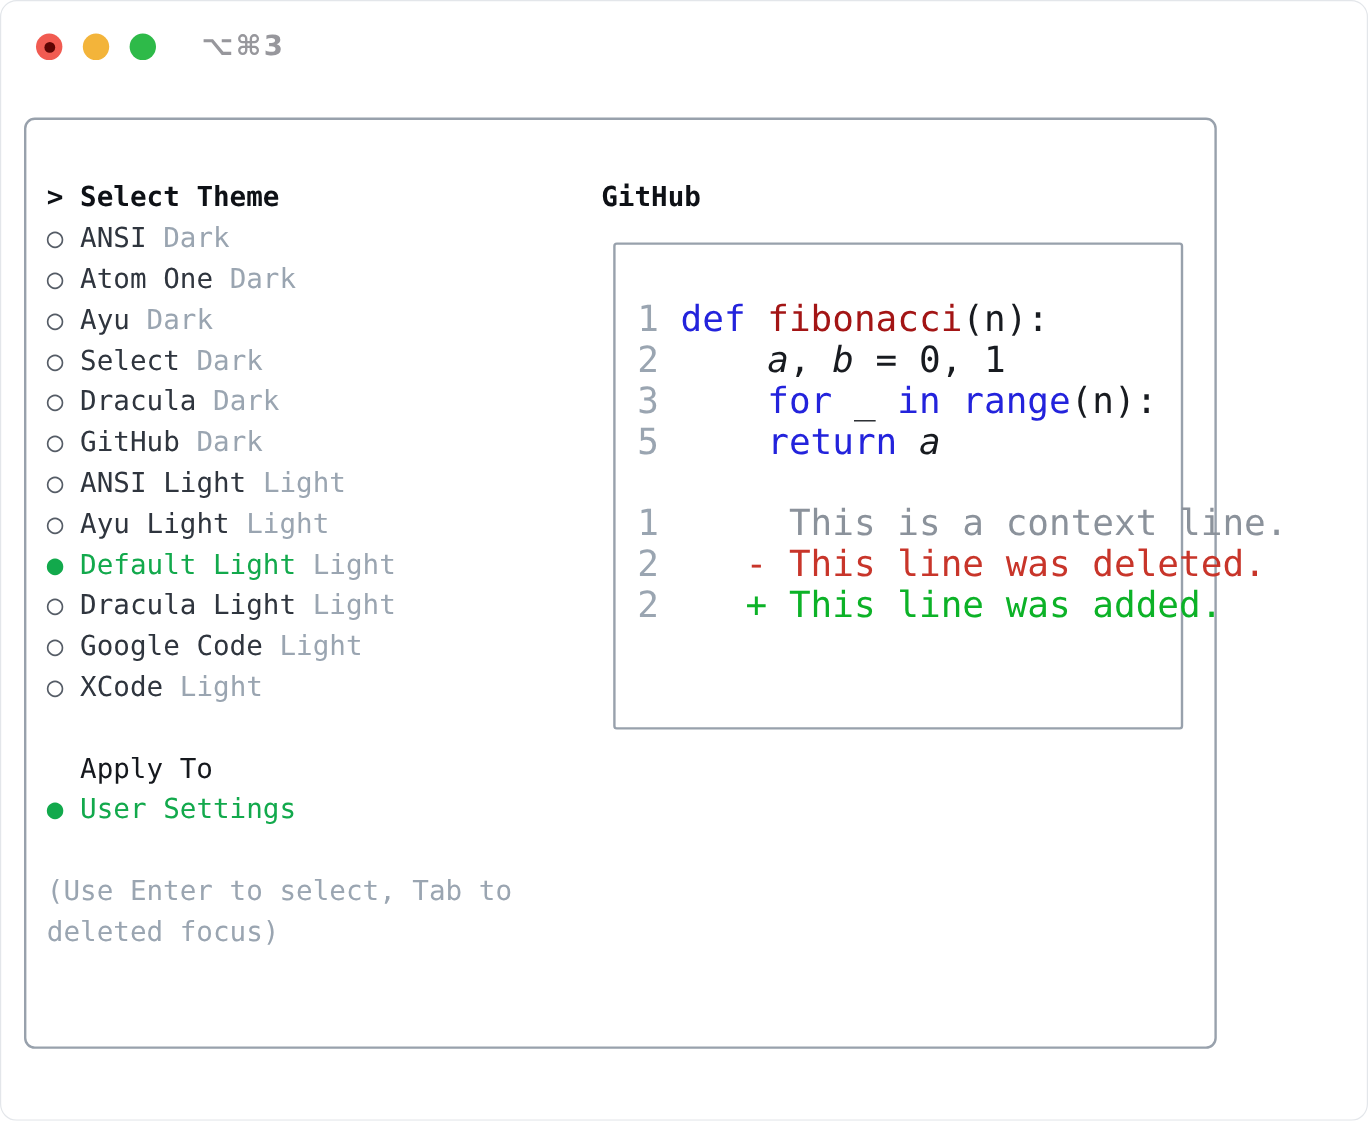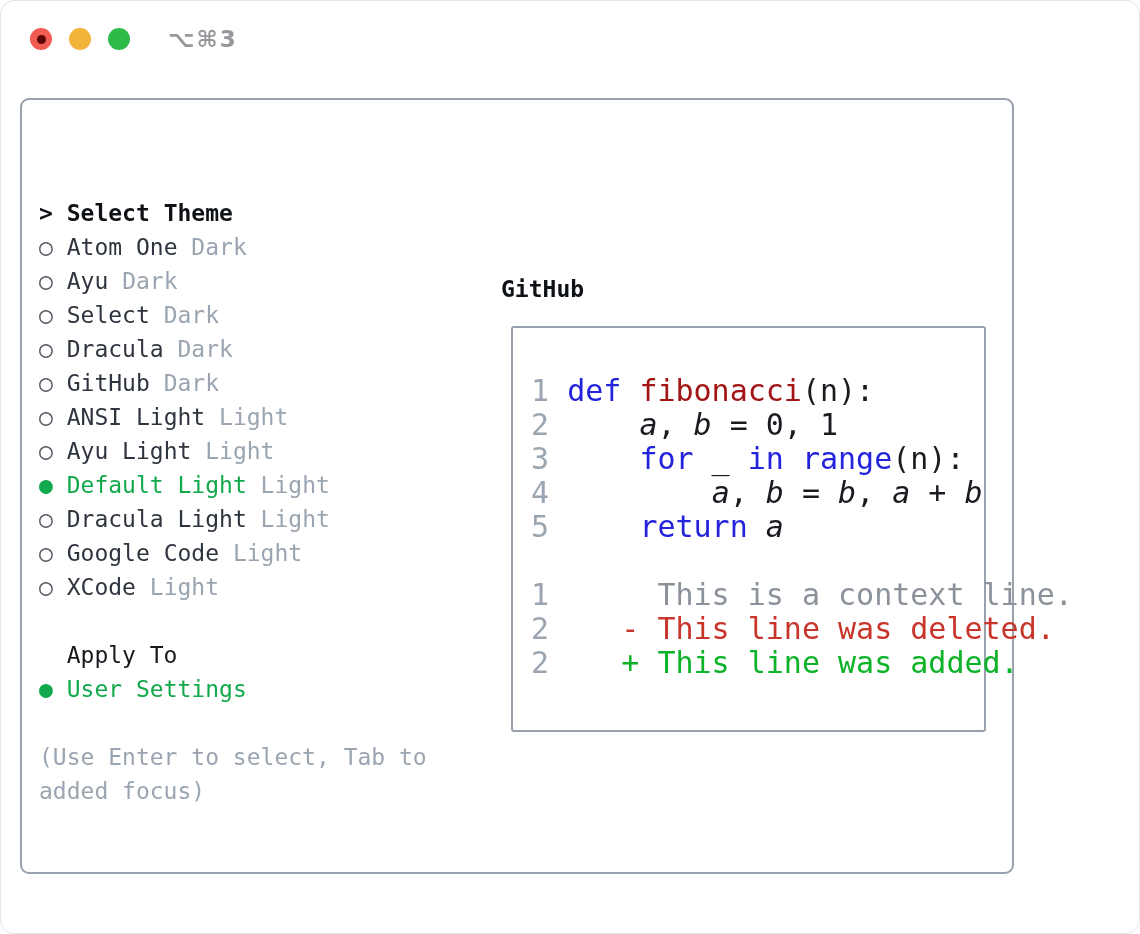--- a/index.html
+++ b/index.html
@@ -22,21 +22,21 @@
     display:flex;align-items:center;justify-content:center;cursor:default;}
   .tbtn.red{background:var(--traffic-red);}
   .tbtn.yellow{background:var(--traffic-yellow);}
   .tbtn.green{background:var(--traffic-green);}
   .tdot{width:9px;height:9px;border-radius:50%;background:var(--traffic-red-dot);}
   .shortcut{margin-left:21px;font-family:"DejaVu Sans", sans-serif;font-size:23px;
     font-weight:bold;color:var(--shortcut-gray);letter-spacing:2px;}
   .panel{
     box-sizing:border-box;margin:21px 127px 0 19px;width:994px;height:776px;
     border:2px solid var(--panel-border);border-radius:9px;
-    padding:48px 0 16px 17px;display:flex;align-items:center;
+    padding:48px 0 16px 17px;display:flex;
   }
   .leftcol{width:462px;flex:none;}
   .row{height:34px;line-height:34px;font-size:23px;white-space:pre;color:var(--text);}
   .heading{font-weight:bold;color:var(--heading);}
   .cursor{font-weight:bold;color:var(--heading);}
   .subheading{color:var(--subheading-text);text-indent:2ch;}
   .marker{color:var(--marker-gray);}
   .marker.on{color:var(--accent-green);}
   .name{color:var(--text);}
   .sel .name{color:var(--accent-green);}
@@ -68,49 +68,49 @@
     </button>
     <button class="tbtn yellow"></button>
     <button class="tbtn green"></button>
     <span class="shortcut">⌥⌘3</span>
   </div>
 
   <div class="panel">
     <div class="leftcol">
       <div class="row heading"><span class="cursor">&gt;</span> <span>Select Theme</span></div>
       <div id="theme-list">
+          <div class="row"><span class="marker">○</span> <span class="name">ANSI</span> <span class="tag">Dark</span></div>
           <div class="row"><span class="marker">○</span> <span class="name">Atom One</span> <span class="tag">Dark</span></div>
           <div class="row"><span class="marker">○</span> <span class="name">Ayu</span> <span class="tag">Dark</span></div>
           <div class="row"><span class="marker">○</span> <span class="name">Select</span> <span class="tag">Dark</span></div>
           <div class="row"><span class="marker">○</span> <span class="name">Dracula</span> <span class="tag">Dark</span></div>
           <div class="row"><span class="marker">○</span> <span class="name">GitHub</span> <span class="tag">Dark</span></div>
           <div class="row"><span class="marker">○</span> <span class="name">ANSI Light</span> <span class="tag">Light</span></div>
           <div class="row"><span class="marker">○</span> <span class="name">Ayu Light</span> <span class="tag">Light</span></div>
           <div class="row sel"><span class="marker on">●</span> <span class="name">Default Light</span> <span class="tag">Light</span></div>
           <div class="row"><span class="marker">○</span> <span class="name">Dracula Light</span> <span class="tag">Light</span></div>
           <div class="row"><span class="marker">○</span> <span class="name">Google Code</span> <span class="tag">Light</span></div>
           <div class="row"><span class="marker">○</span> <span class="name">XCode</span> <span class="tag">Light</span></div>
         </div>
       <div class="row"></div>
       <div class="row subheading">Apply To</div>
       <div id="apply-list">
           <div class="row sel"><span class="marker on">●</span> <span class="name">User Settings</span></div>
         </div>
       <div class="row"></div>
       <div class="row help">(Use Enter to select, Tab to</div>
-      <div class="row help">added focus)</div>
+      <div class="row help">deleted focus)</div>
     </div>
 
     <div class="rightcol">
       <div class="row heading">GitHub</div>
       <div class="previewbox" id="preview-lines">
           <div class="pline"><span class="lnum">1</span> <span class="tok-kw">def</span><span class="tok-plain"> </span><span class="tok-fn">fibonacci</span><span class="tok-plain">(n):</span></div>
           <div class="pline"><span class="lnum">2</span> <span class="tok-plain">    </span><span class="tok-var">a</span><span class="tok-plain">, </span><span class="tok-var">b</span><span class="tok-plain"> = 0, 1</span></div>
           <div class="pline"><span class="lnum">3</span> <span class="tok-plain">    </span><span class="tok-kw">for</span><span class="tok-plain"> _ </span><span class="tok-kw">in</span><span class="tok-plain"> </span><span class="tok-kw">range</span><span class="tok-plain">(n):</span></div>
-          <div class="pline"><span class="lnum">4</span> <span class="tok-plain">        </span><span class="tok-var">a</span><span class="tok-plain">, </span><span class="tok-var">b</span><span class="tok-plain"> = </span><span class="tok-var">b</span><span class="tok-plain">, </span><span class="tok-var">a</span><span class="tok-plain"> + </span><span class="tok-var">b</span></div>
           <div class="pline"><span class="lnum">5</span> <span class="tok-plain">    </span><span class="tok-kw">return</span><span class="tok-plain"> </span><span class="tok-var">a</span></div>
           <div class="pline"></div>
           <div class="pline"><span class="lnum">1</span> <span class="tok-ctx">     This is a context line.</span></div>
           <div class="pline"><span class="lnum">2</span> <span class="tok-del">   - This line was deleted.</span></div>
           <div class="pline"><span class="lnum">2</span> <span class="tok-add">   + This line was added.</span></div>
         </div>
     </div>
   </div>
 </div>
 

